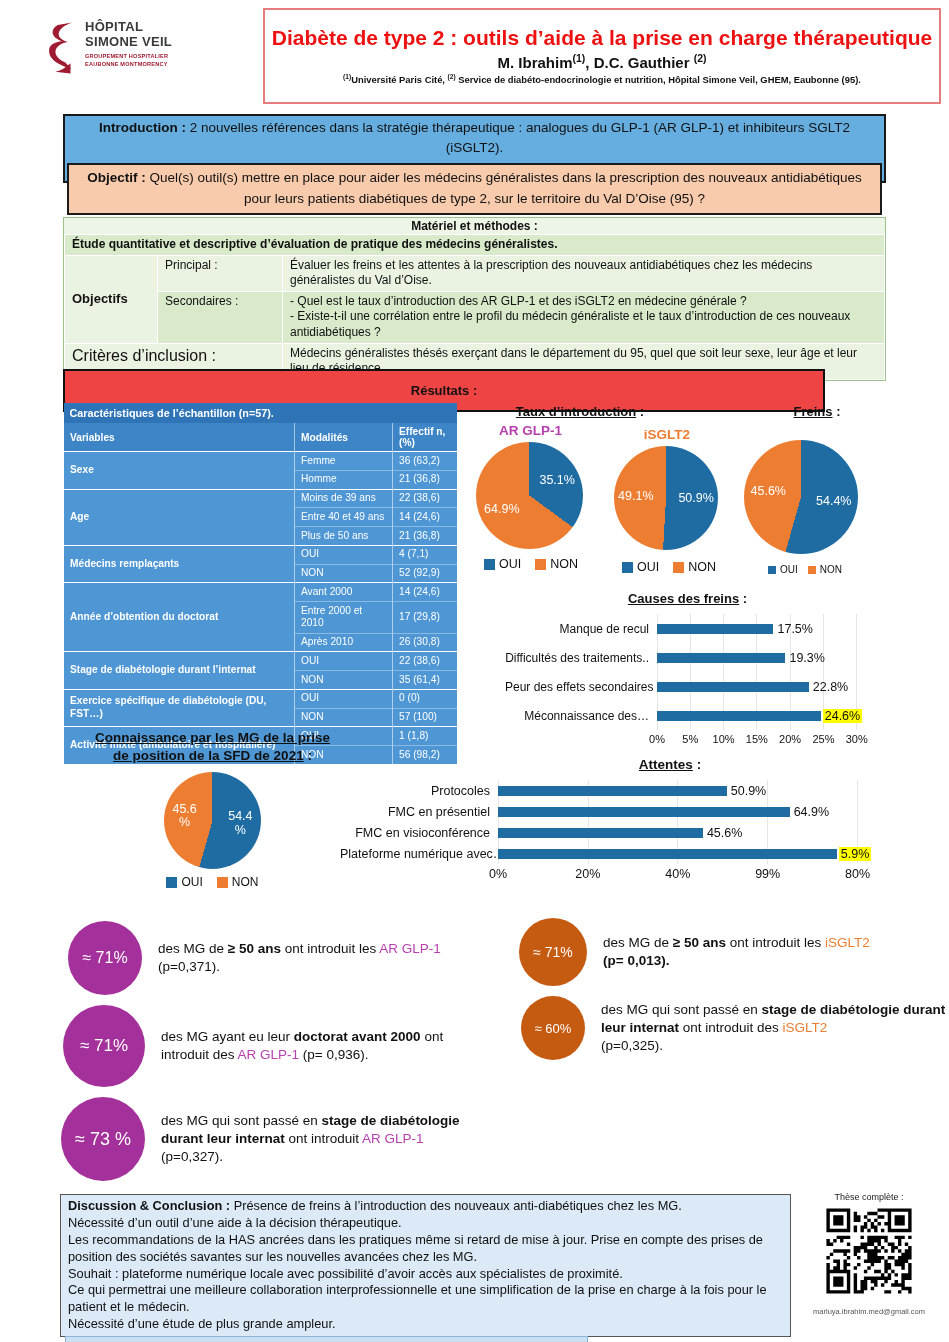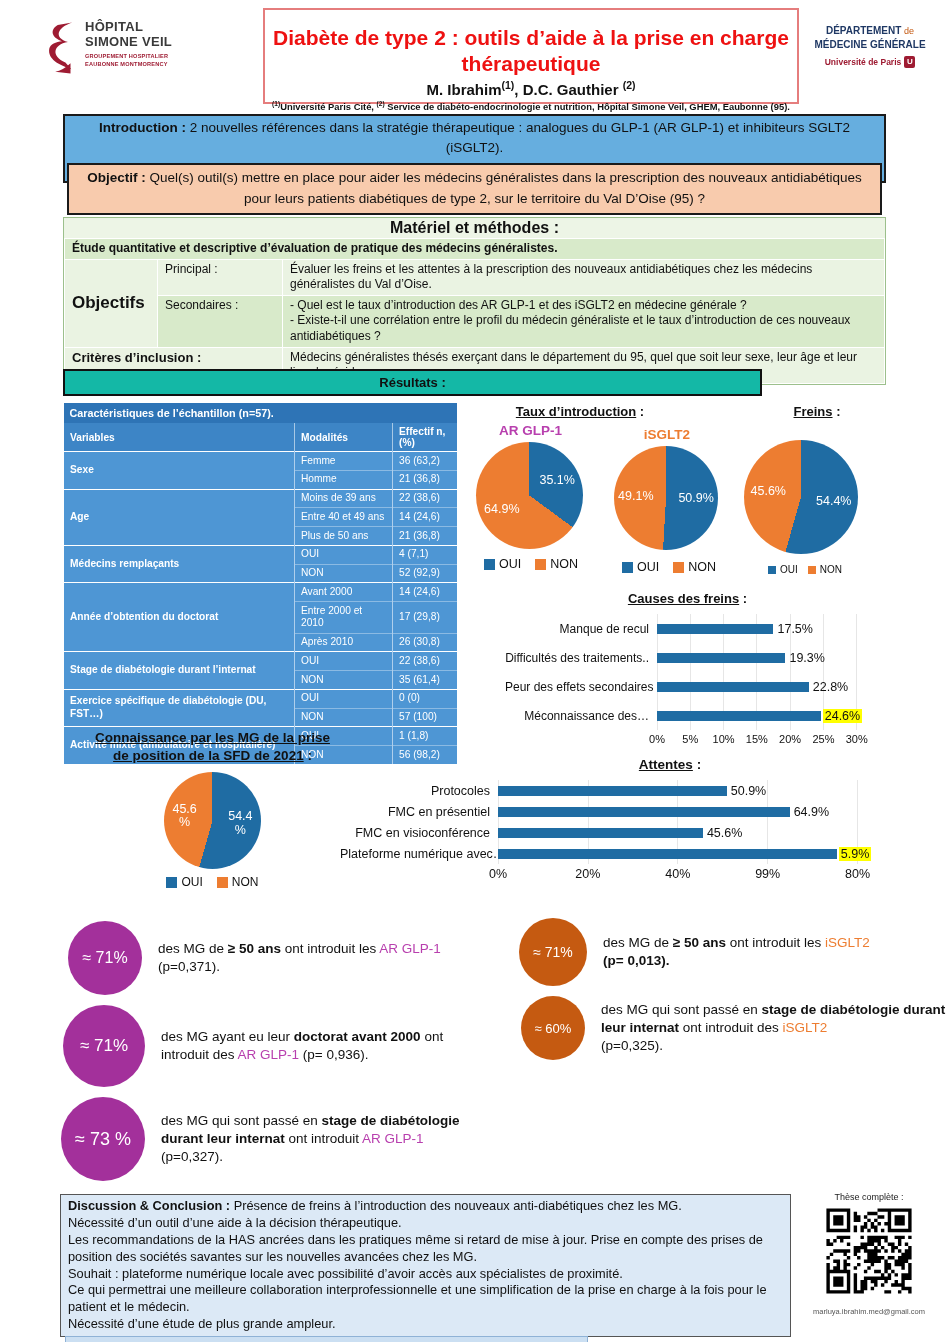--- a/index.html
+++ b/index.html
@@ -21,33 +21,33 @@
   .univ{font-size:8.5px;color:var(--maroon);margin-top:4px;font-weight:bold;display:flex;align-items:center;justify-content:center;gap:3px;}
   .monogram{display:inline-block;width:11px;height:12px;background:var(--maroon);color:#fff;font-size:8px;font-weight:bold;line-height:12px;border-radius:2px;}
 
   
   .box{position:absolute;box-sizing:border-box;text-align:center;}
   .rich{white-space:pre-line;}
   .intro{left:63px;top:114px;width:823px;background:var(--intro_bg);border:2px solid #1a1a1a;padding:2px 8px;font-size:13.5px;line-height:1.5;}
   .objectif{left:67px;top:163px;width:815px;background:var(--objectif_bg);border:2px solid #1a1a1a;padding:3px 12px;font-size:13.5px;line-height:1.55;}
 
   .methods{position:absolute;left:63px;top:217px;width:823px;border:1.5px solid var(--methods_border);background:var(--methods_bg);box-sizing:border-box;}
-  .m-title{text-align:center;font-weight:bold;font-size:16px;padding:1px 16px;}
+  .m-title{text-align:center;font-weight:bold;font-size:12px;padding:1px 16px;}
   .m-table{width:100%;border-collapse:collapse;font-size:12px;}
   .m-table td{padding:2px 7px;vertical-align:top;border:1px solid #fff;line-height:1.3;}
   .m-etude td{font-weight:bold;background:var(--methods_band);}
   .m-principal td{background:var(--methods_row);}
   .m-second td{background:var(--methods_band);}
   .m-crit td{background:var(--methods_row);}
-  .m-obj{font-weight:bold;width:78px;vertical-align:middle!important;font-size:17px;}
+  .m-obj{font-weight:bold;width:78px;vertical-align:middle!important;font-size:13px;}
   .m-sub{width:110px;}
   .pre{white-space:pre-line;margin-top:21px;}
-  .m-critlab{font-weight:bold;font-size:13px;margin-left:9px;}
-
-  .resultats-bar{position:absolute;left:63px;top:369px;width:699px;border:2px solid #111;background:#14b8a6;text-align:center;font-weight:bold;font-size:13px;padding:4px 0;box-sizing:border-box;}
+  .m-critlab{font-weight:normal;font-size:16px;margin-left:9px;}
+
+  .resultats-bar{position:absolute;left:63px;top:369px;width:762px;border:2px solid #111;background:#ef4444;text-align:center;font-weight:bold;font-size:13px;padding:12px 0;box-sizing:border-box;}
 
   
   .stable{position:absolute;left:63px;top:403px;width:393px;border-collapse:collapse;color:#fff;font-size:10.2px;table-layout:fixed;}
   .stable .st-title{background:var(--thead_blue);font-weight:bold;text-align:left;padding:4px 6px;font-size:10.8px;}
   .stable .st-head th{background:var(--tcol_blue);text-align:left;font-weight:bold;padding:3px 6px;border-left:1px solid rgba(255,255,255,.55);}
   .stable tbody td{background:var(--tbody_blue);padding:2.5px 6px;border-top:1px solid rgba(255,255,255,.35);border-left:1px solid rgba(255,255,255,.55);line-height:1.25;}
   .stable td.var{font-weight:bold;}
   .stable tr.gfirst td{border-top:1.6px solid #fff;}
 
   
@@ -133,28 +133,20 @@
         <div class="hosp">HÔPITAL</div>
         <div class="hosp">SIMONE VEIL</div>
         <div class="grp" style="margin-top:3px">GROUPEMENT HOSPITALIER</div>
         <div class="grp">EAUBONNE MONTMORENCY</div>
       </div>
     </div>
     <div class="title-box">
       <div class="poster-title">Diabète de type 2 : outils d’aide à la prise en charge thérapeutique</div>
       <div class="authors"><span>M. Ibrahim</span><span style="vertical-align: super; font-size: 70%;">(1)</span><span>, D.C. Gauthier </span><span style="vertical-align: super; font-size: 70%;">(2)</span></div>
       <div class="affil"><span style="vertical-align: super; font-size: 70%;">(1)</span><span>Université Paris Cité, </span><span style="vertical-align: super; font-size: 70%;">(2)</span><span> Service de diabéto-endocrinologie et nutrition, Hôpital Simone Veil, GHEM, Eaubonne (95).</span></div>
-    </div>
-    <div class="logo-right">
-      <div class="dept"><span>DÉPARTEMENT</span> <span class="de">de</span></div>
-      <div class="dept">MÉDECINE GÉNÉRALE</div>
-      <div class="univ">
-          <span>Université de Paris</span>
-          <span class="monogram">U</span>
-        </div>
     </div>
   </div>
 
   <div class="box intro">
       <div class="rich"><span style="font-weight: bold;">Introduction :  </span><span>2 nouvelles références dans la stratégie thérapeutique : analogues du GLP-1 (AR GLP-1) et inhibiteurs SGLT2 (iSGLT2).
 Médecins généralistes (MG) : acteur clé de la prise en charge thérapeutique du diabète de type 2 (DT2) en ville.</span></div>
     </div>
   <div class="box objectif">
       <div class="rich"><span style="font-weight: bold;">Objectif : </span><span>Quel(s) outil(s) mettre en place pour aider les médecins généralistes dans la prescription des nouveaux antidiabétiques pour leurs patients diabétiques de type 2, sur le territoire du Val D’Oise (95) ?</span></div>
     </div>

